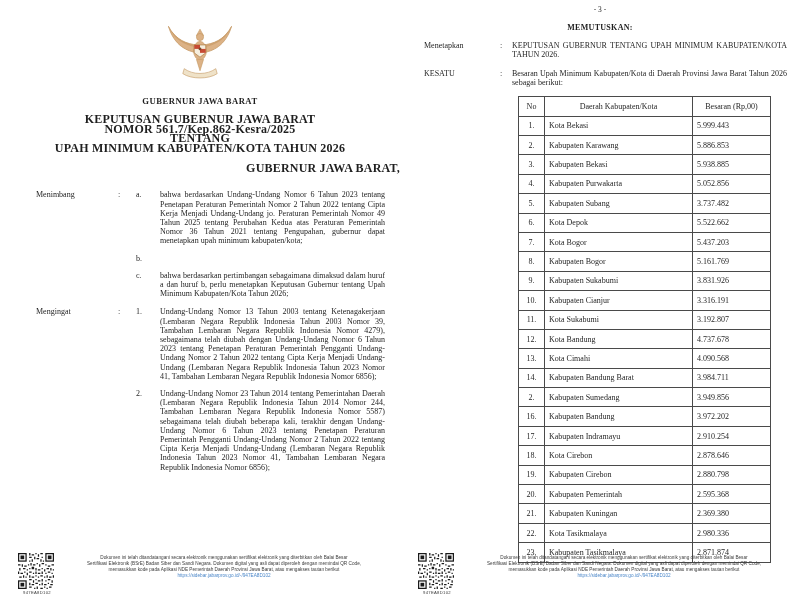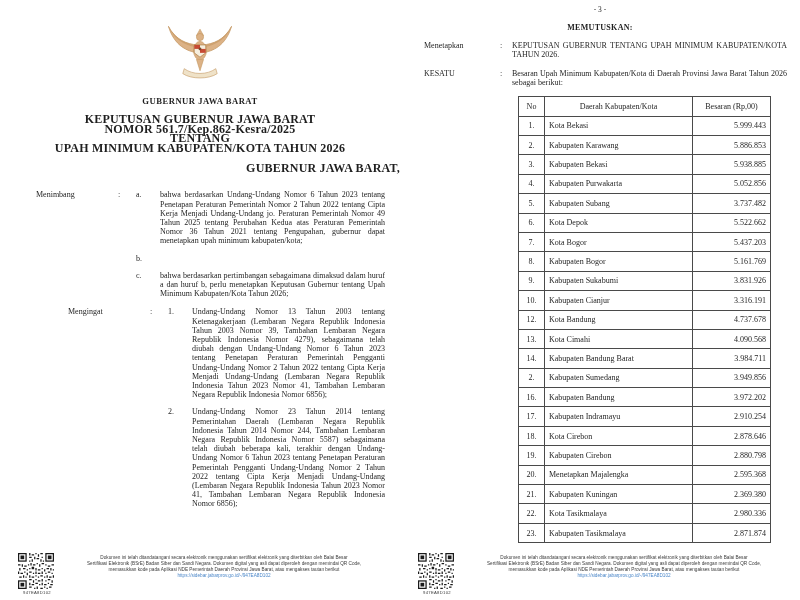--- a/index.html
+++ b/index.html
@@ -16,41 +16,41 @@
   .doc-title{text-align:center;font-weight:bold;font-size:12px;line-height:9.6px;letter-spacing:.2px;margin-top:9px;}
   .salutation{text-align:right;font-weight:bold;font-size:12px;letter-spacing:.2px;margin-top:8px;}
 
   
   .clause{display:grid;grid-template-columns:74px 10px 16px 1fr;
           padding:0 15px 0 36px;font-size:8px;line-height:9.2px;row-gap:2px;margin-top:14px;gap:8px;}
   .clause .c-label{grid-column:1;grid-row:1;}
   .clause .c-colon{grid-column:2;grid-row:1;}
   .clause .c-marker{grid-column:3;}
   .clause .c-text{grid-column:4;text-align:justify;}
-  .clause.tight{margin-top:9px;margin-left:32px;}
+  .clause.tight{margin-top:9px;}
 
   
   .page-num{text-align:center;font-size:7.5px;padding-top:5px;}
   .memutuskan{text-align:center;font-weight:bold;font-size:8px;letter-spacing:.3px;margin-top:9px;}
   .rclause{display:grid;grid-template-columns:76px 12px 1fr;
            padding:0 13px 0 24px;font-size:8px;line-height:9.4px;row-gap:1px;margin-top:9px;}
   .rclause .c-label{grid-column:1;grid-row:1;}
   .rclause .c-colon{grid-column:2;grid-row:1;}
   .rclause .c-text{grid-column:3;text-align:justify;}
 
   table.wage{border-collapse:collapse;table-layout:fixed;width:252px;margin:8px 0 0 118px;
              font-size:8px;}
   table.wage th,table.wage td{border:1px solid #4a4a4a;padding:0 4px;height:18.4px;}
   table.wage th{font-weight:normal;text-align:center;height:19px;}
   .col-no{width:26px;}
   .col-name{width:148px;}
   .col-val{width:78px;}
   td.c-no{text-align:center;}
   td.c-name{text-align:left;padding-left:7px;}
-  td.c-val{text-align:right;}
+  td.c-val{text-align:left;}
 
   
   .footer{position:absolute;bottom:5px;left:18px;right:8px;display:flex;align-items:flex-start;}
   .qr-box{width:38px;flex:0 0 38px;text-align:center;}
   .qr-box svg{width:36px;height:36px;display:block;}
   .qr-label{font-size:4.2px;color:#3a3a3a;letter-spacing:.3px;margin-top:1px;
             font-family:"Liberation Sans",sans-serif;}
   .foot-text{flex:1;text-align:center;font-size:4.7px;line-height:6px;color:#3c3c3c;
              font-family:"Liberation Sans",sans-serif;padding:2px 6px 0 6px;}
   .foot-link{color:#4a86c8;text-decoration:none;display:inline-block;}
@@ -221,20 +221,25 @@
           <td class="c-no">9.</td>
           <td class="c-name">Kabupaten Sukabumi</td>
           <td class="c-val">3.831.926</td>
         </tr>
       <tr>
           <td class="c-no">10.</td>
           <td class="c-name">Kabupaten Cianjur</td>
           <td class="c-val">3.316.191</td>
         </tr>
       <tr>
+          <td class="c-no">11.</td>
+          <td class="c-name">Kota Sukabumi</td>
+          <td class="c-val">3.192.807</td>
+        </tr>
+      <tr>
           <td class="c-no">12.</td>
           <td class="c-name">Kota Bandung</td>
           <td class="c-val">4.737.678</td>
         </tr>
       <tr>
           <td class="c-no">13.</td>
           <td class="c-name">Kota Cimahi</td>
           <td class="c-val">4.090.568</td>
         </tr>
       <tr>
@@ -262,21 +267,21 @@
           <td class="c-name">Kota Cirebon</td>
           <td class="c-val">2.878.646</td>
         </tr>
       <tr>
           <td class="c-no">19.</td>
           <td class="c-name">Kabupaten Cirebon</td>
           <td class="c-val">2.880.798</td>
         </tr>
       <tr>
           <td class="c-no">20.</td>
-          <td class="c-name">Menetapkan Majalengka</td>
+          <td class="c-name">Kabupaten Pemerintah</td>
           <td class="c-val">2.595.368</td>
         </tr>
       <tr>
           <td class="c-no">21.</td>
           <td class="c-name">Kabupaten Kuningan</td>
           <td class="c-val">2.369.380</td>
         </tr>
       <tr>
           <td class="c-no">22.</td>
           <td class="c-name">Kota Tasikmalaya</td>

